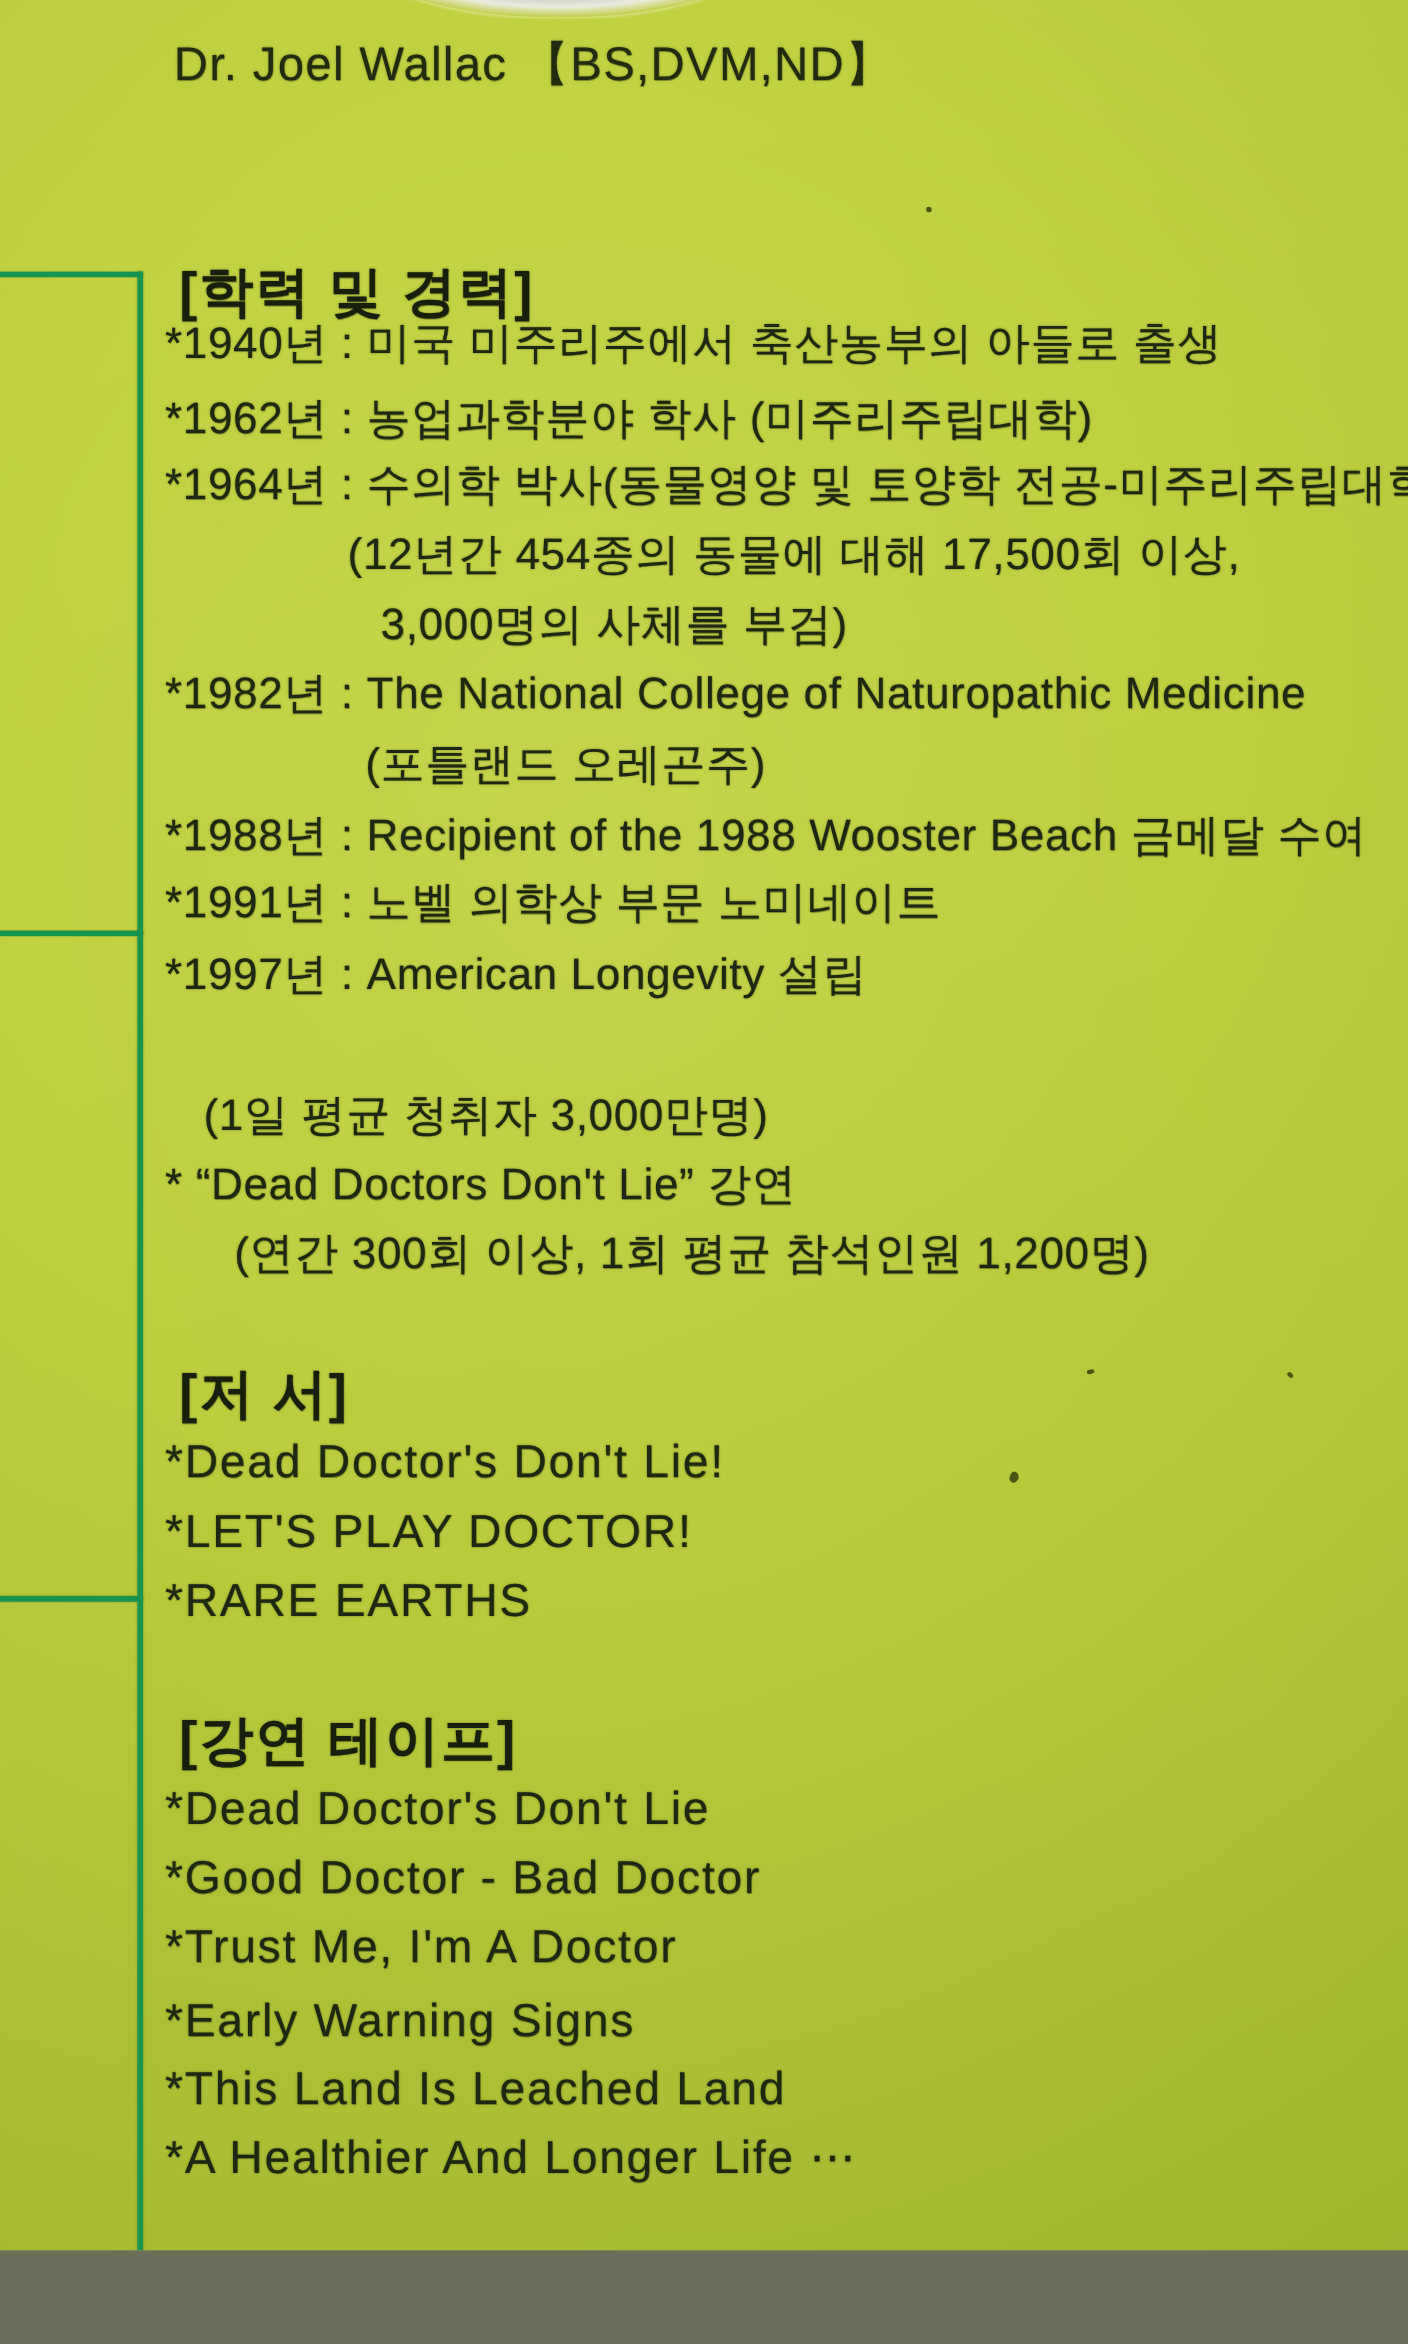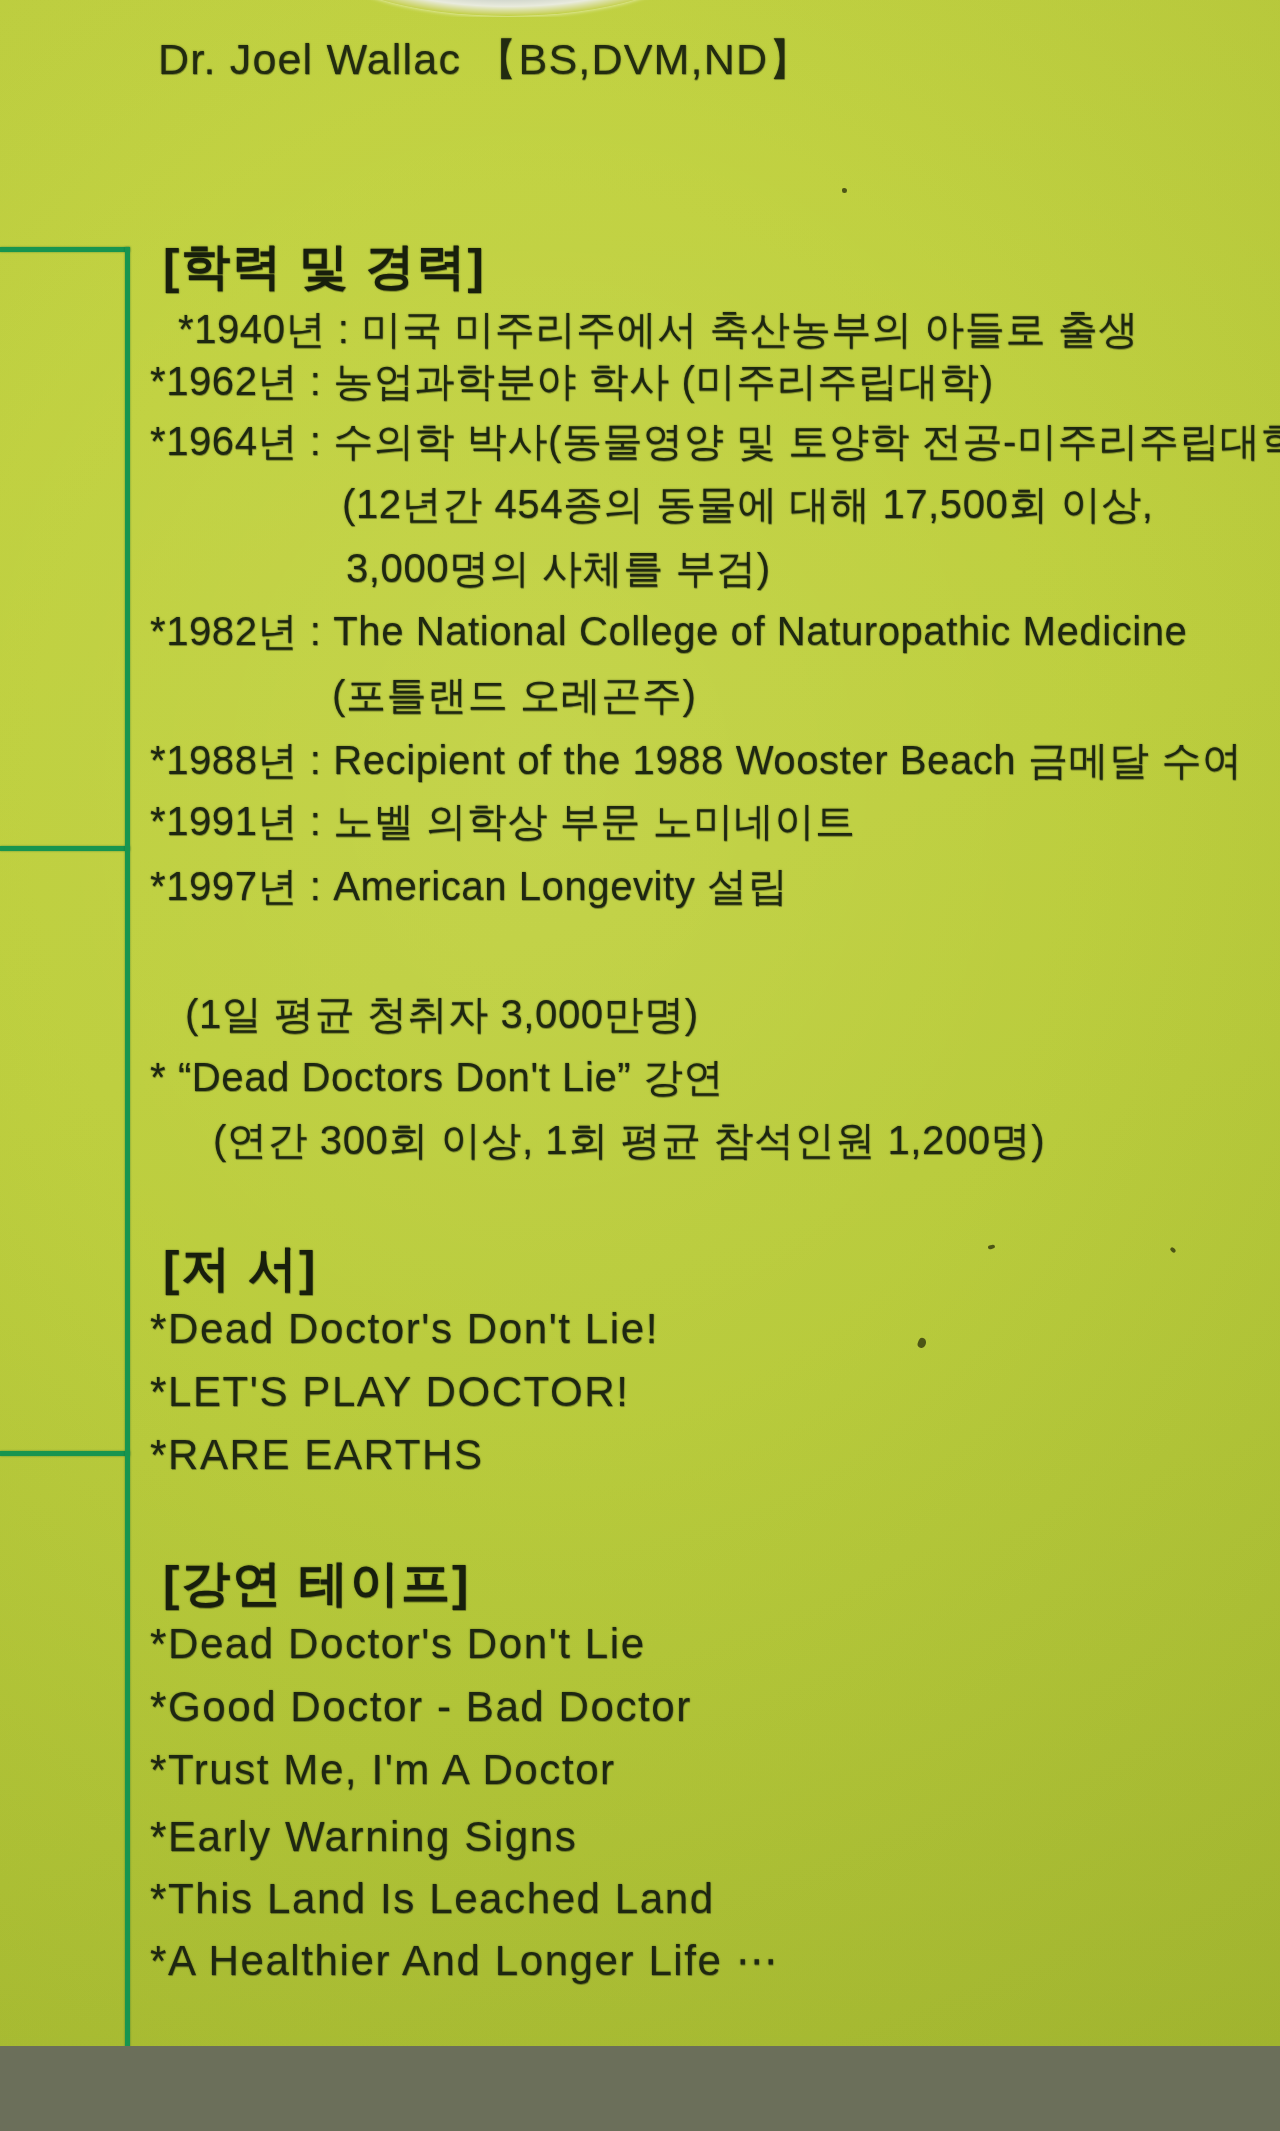--- a/index.html
+++ b/index.html
@@ -52,24 +52,24 @@
   </div>
 
   <div class="line title-line" style="left:158px;top:38px;">Dr. Joel Wallac 【BS,DVM,ND】</div>
 
   <div class="grid h-line h1"></div>
   <div class="grid h-line h2"></div>
   <div class="grid h-line h3"></div>
   <div class="grid v-line"></div>
 
   <div class="line hdr" style="left:163px;top:242px;">[학력 및 경력]</div>
-  <div class="line" style="left:150px;top:309px;margin-left:28px;">*1940년 : 미국 미주리주에서 축산농부의 아들로 출생</div>
+  <div class="line" style="left:150px;top:292px;">*1940년 : 미국 미주리주에서 축산농부의 아들로 출생</div>
   <div class="line" style="left:150px;top:361px;">*1962년 : 농업과학분야 학사 (미주리주립대학)</div>
   <div class="line" style="left:150px;top:421px;">*1964년 : 수의학 박사(동물영양 및 토양학 전공-미주리주립대학)</div>
-  <div class="line" style="left:342px;top:484px;">(12년간 454종의 동물에 대해 17,500회 이상,</div>
+  <div class="line" style="left:316px;top:484px;">(12년간 454종의 동물에 대해 17,500회 이상,</div>
   <div class="line" style="left:346px;top:548px;">3,000명의 사체를 부검)</div>
   <div class="line" style="left:150px;top:611px;">*1982년 : The National College of Naturopathic Medicine</div>
   <div class="line" style="left:332px;top:675px;">(포틀랜드 오레곤주)</div>
   <div class="line" style="left:150px;top:740px;">*1988년 : Recipient of the 1988 Wooster Beach 금메달 수여</div>
   <div class="line" style="left:150px;top:801px;">*1991년 : 노벨 의학상 부문 노미네이트</div>
   <div class="line" style="left:150px;top:866px;">*1997년 : American Longevity 설립</div>
   <div class="line" style="left:185px;top:994px;">(1일 평균 청취자 3,000만명)</div>
   <div class="line" style="left:150px;top:1057px;">* “Dead Doctors Don't Lie” 강연</div>
   <div class="line" style="left:185px;top:1120px;margin-left:28px;">(연간 300회 이상, 1회 평균 참석인원 1,200명)</div>
 

